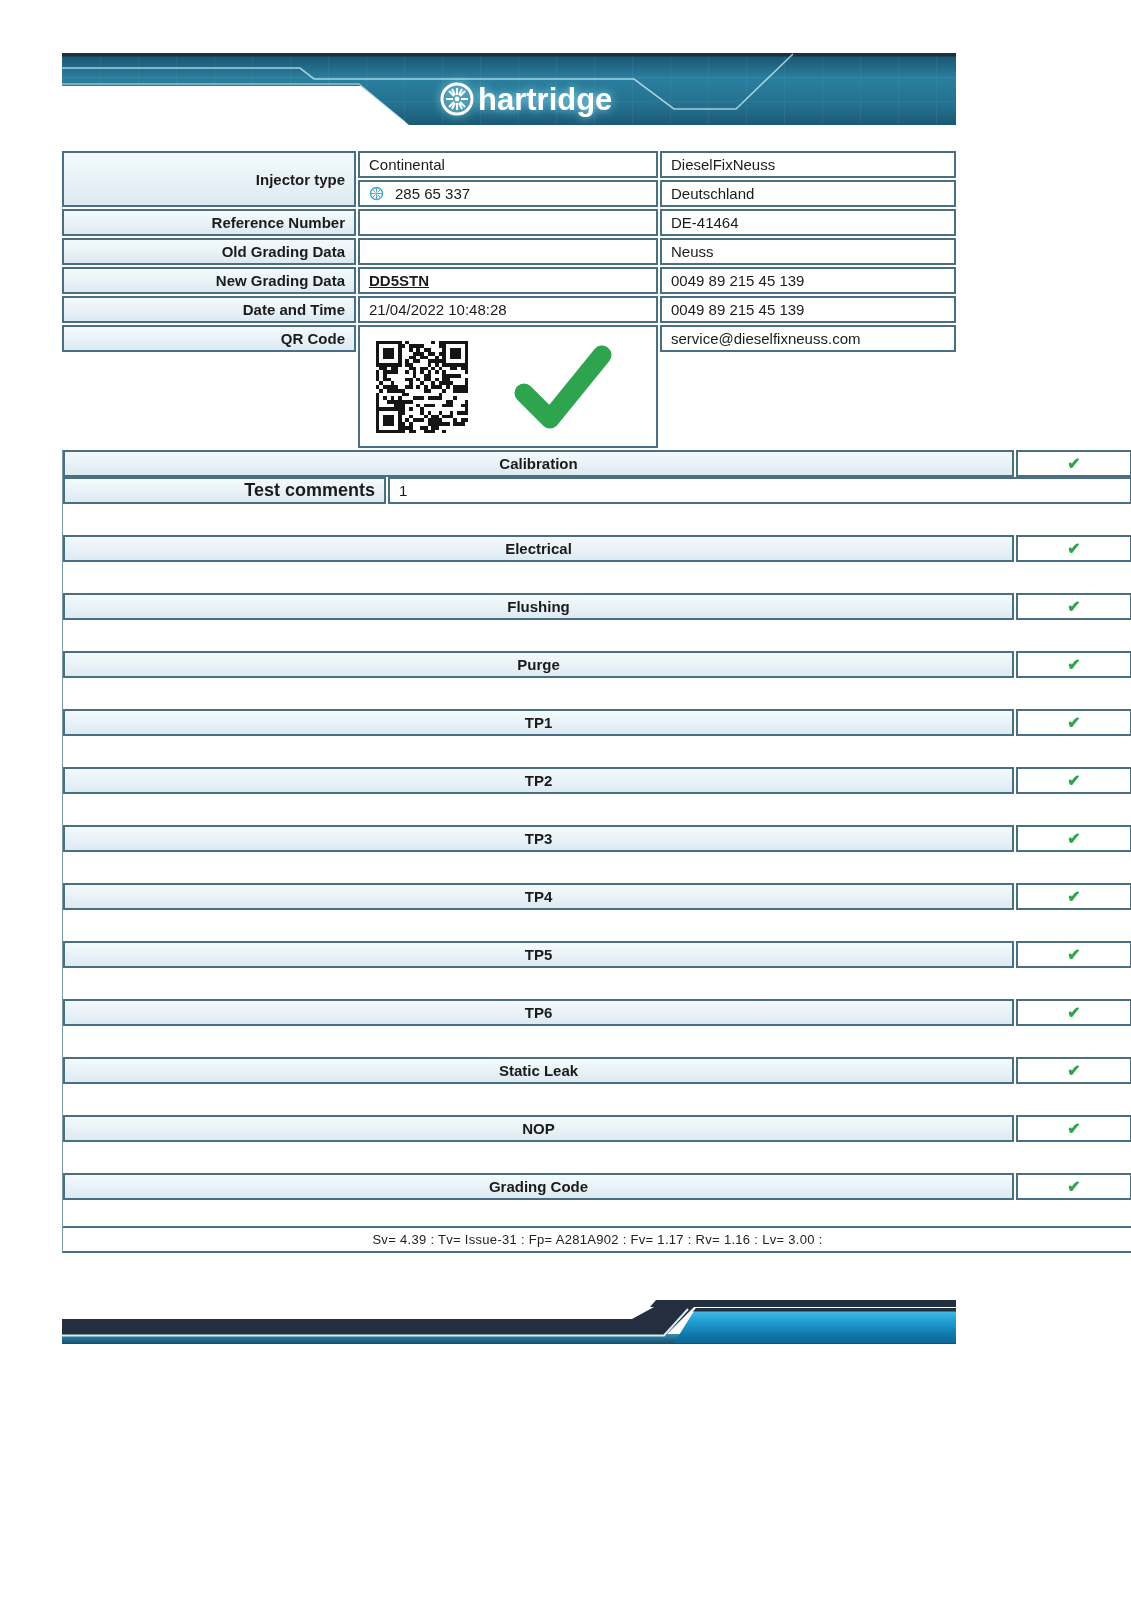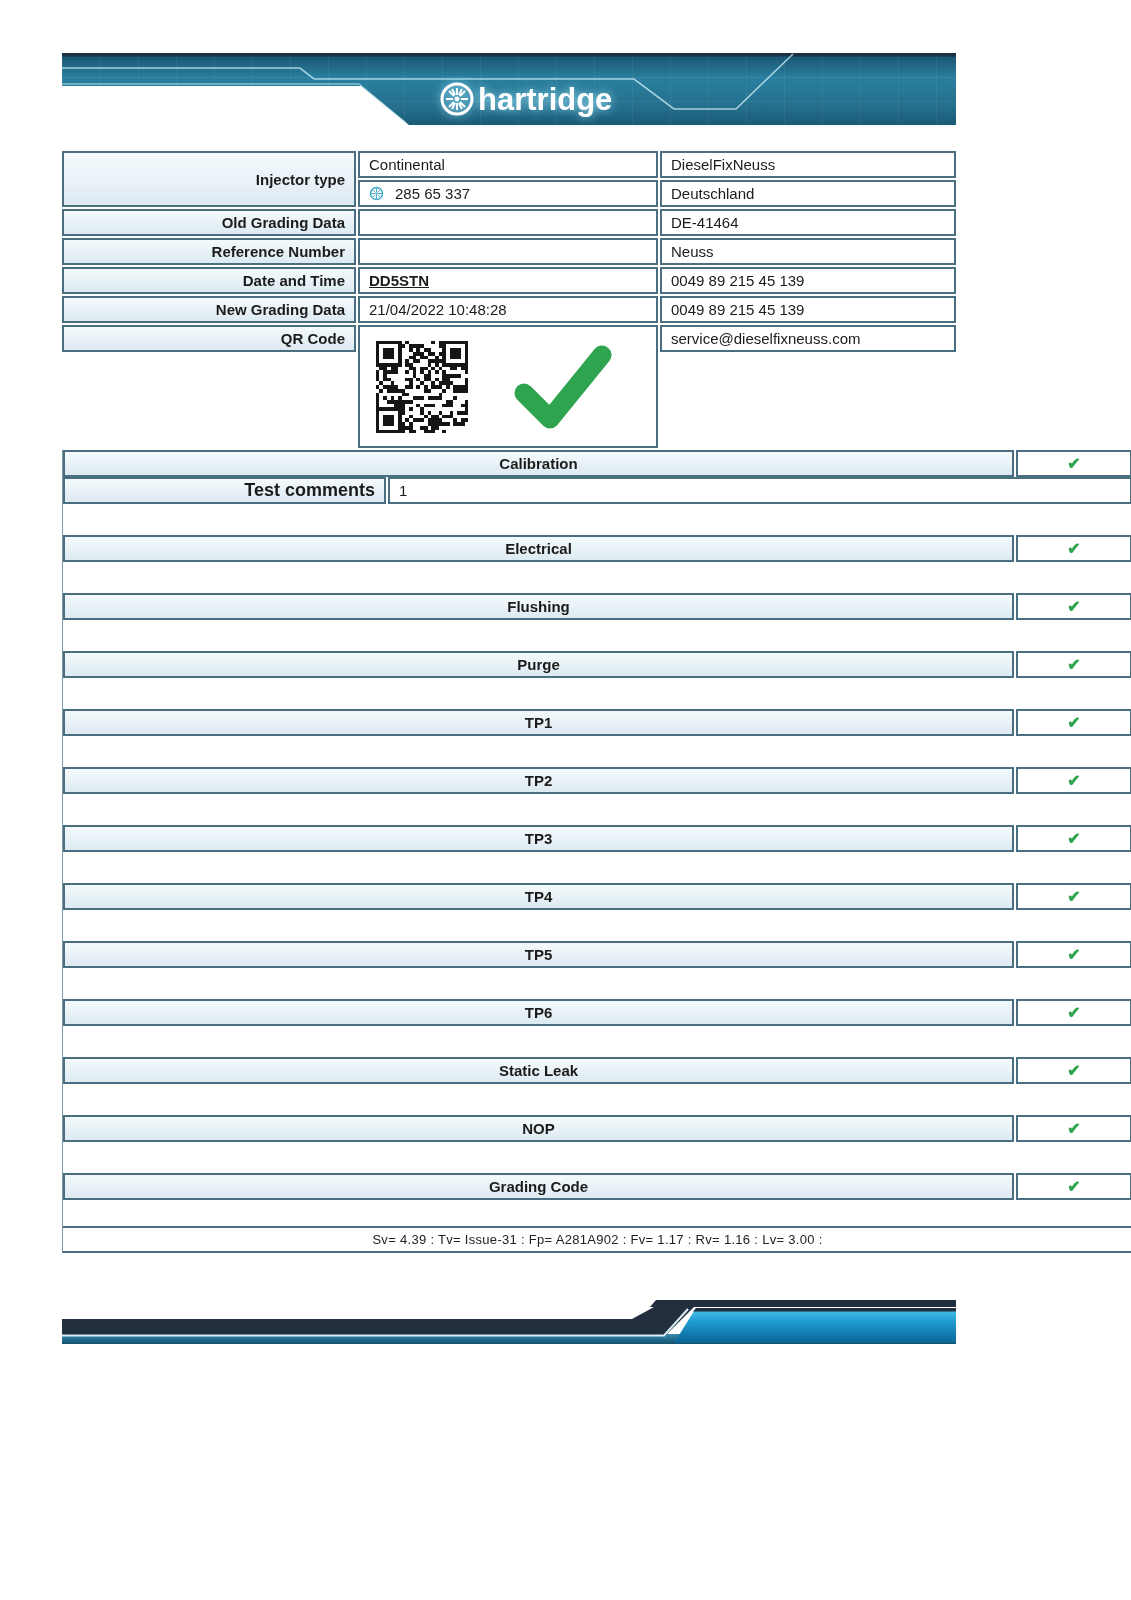--- a/index.html
+++ b/index.html
@@ -90,24 +90,24 @@
       <circle r="2.4" fill="#ffffff"></circle>
     </g>
     <text x="416" y="57" font-family="Liberation Sans, sans-serif" font-size="31" font-weight="bold" fill="#ffffff">hartridge</text>
   </g>
 </svg>
 
 <div id="info" class="abs">
 
   <div class="col col-labels">
     <div class="cell hdr tall">Injector type</div>
+    <div class="cell hdr">Reference Number</div>
     <div class="cell hdr">Old Grading Data</div>
-    <div class="cell hdr">Reference Number</div>
+    <div class="cell hdr">New Grading Data</div>
     <div class="cell hdr">Date and Time</div>
-    <div class="cell hdr">New Grading Data</div>
     <div class="cell hdr">QR Code</div>
   </div>
 
   <div class="col col-values">
     <div class="cell val">Continental</div>
     <div class="cell val">
       <svg class="wheel-sm" viewBox="0 0 20 20">
         <circle cx="10" cy="10" r="8" fill="none" stroke="#3fa9c9" stroke-width="2"></circle>
         <g stroke="#3fa9c9" stroke-width="1.3">
           <line x1="10" y1="3" x2="10" y2="8"></line>

